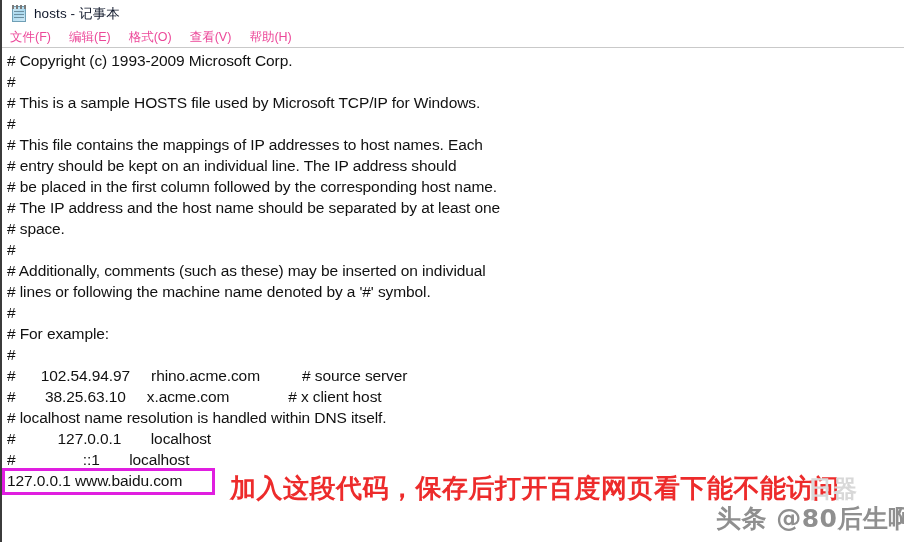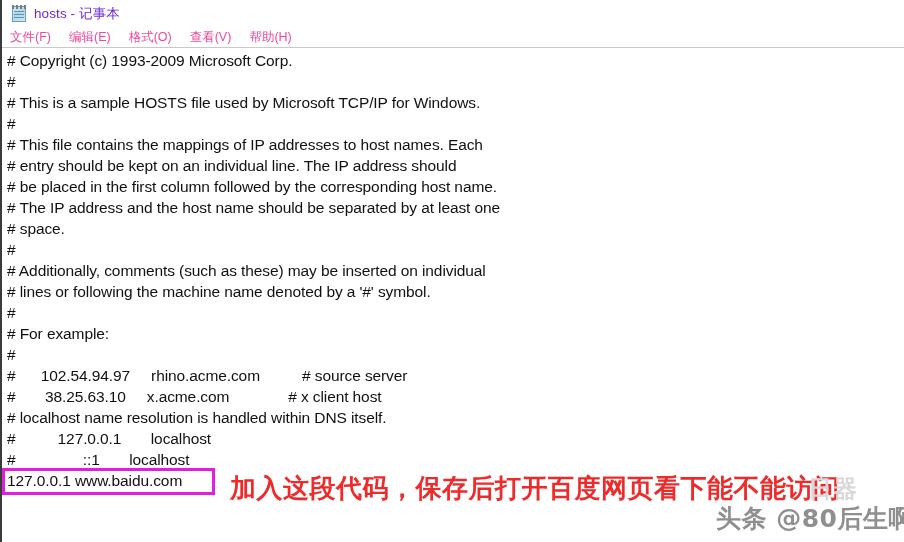--- a/index.html
+++ b/index.html
@@ -54,21 +54,21 @@
   }
   .np-icon .lines {
     position: absolute;
     left: 4px; top: 6px;
     width: 10px; height: 9px;
     background: repeating-linear-gradient(180deg,
       #6d8fa0 0 1px, transparent 1px 3px);
   }
   .title-text {
     font-size: 13.5px;
-    color: #6d28d9;
+    color: #0f172a;
     white-space: pre;
     letter-spacing: 0.1px;
   }
 
   
   .menubar {
     position: absolute;
     left: 0; top: 27px;
     width: 904px; height: 20px;
     background: #ffffff;

